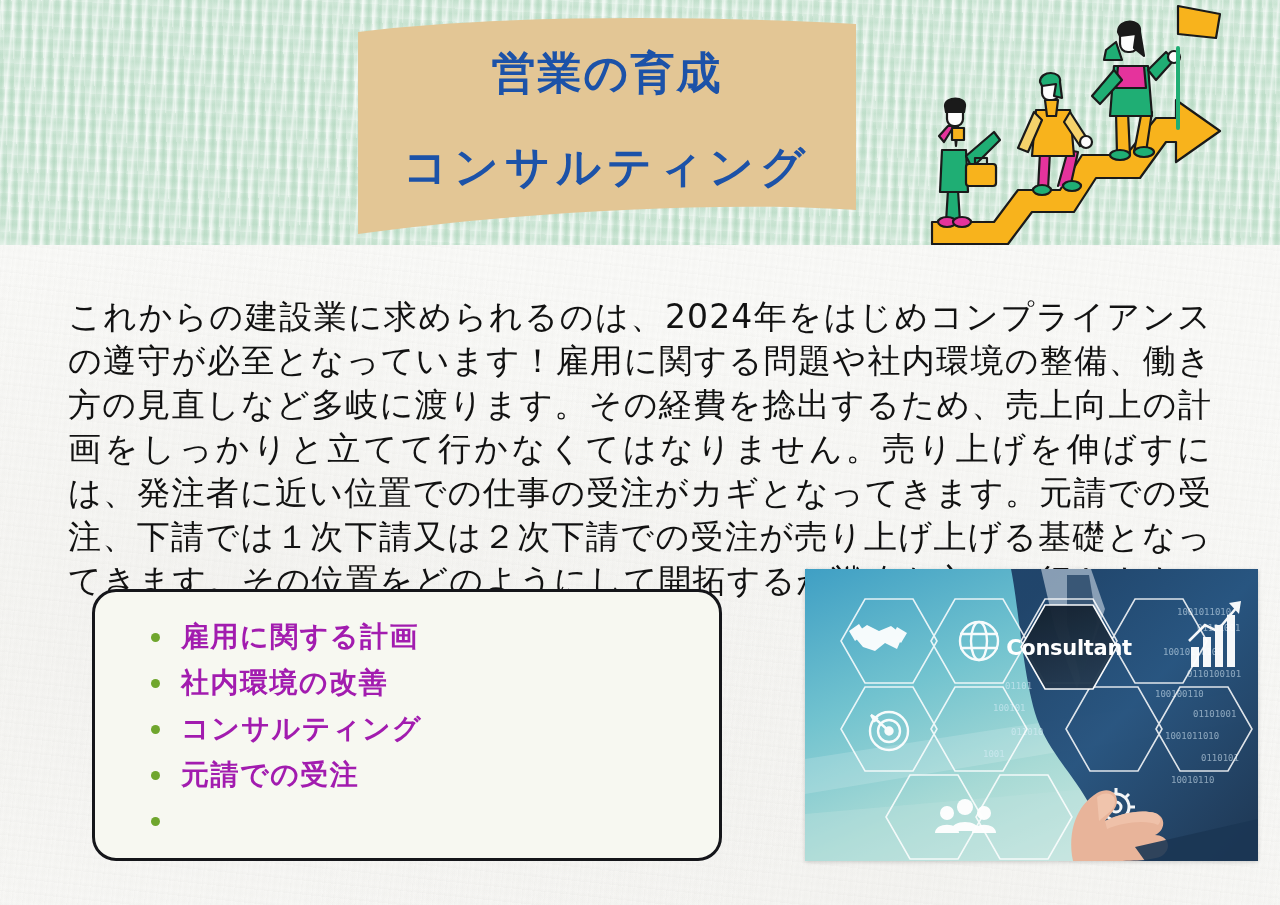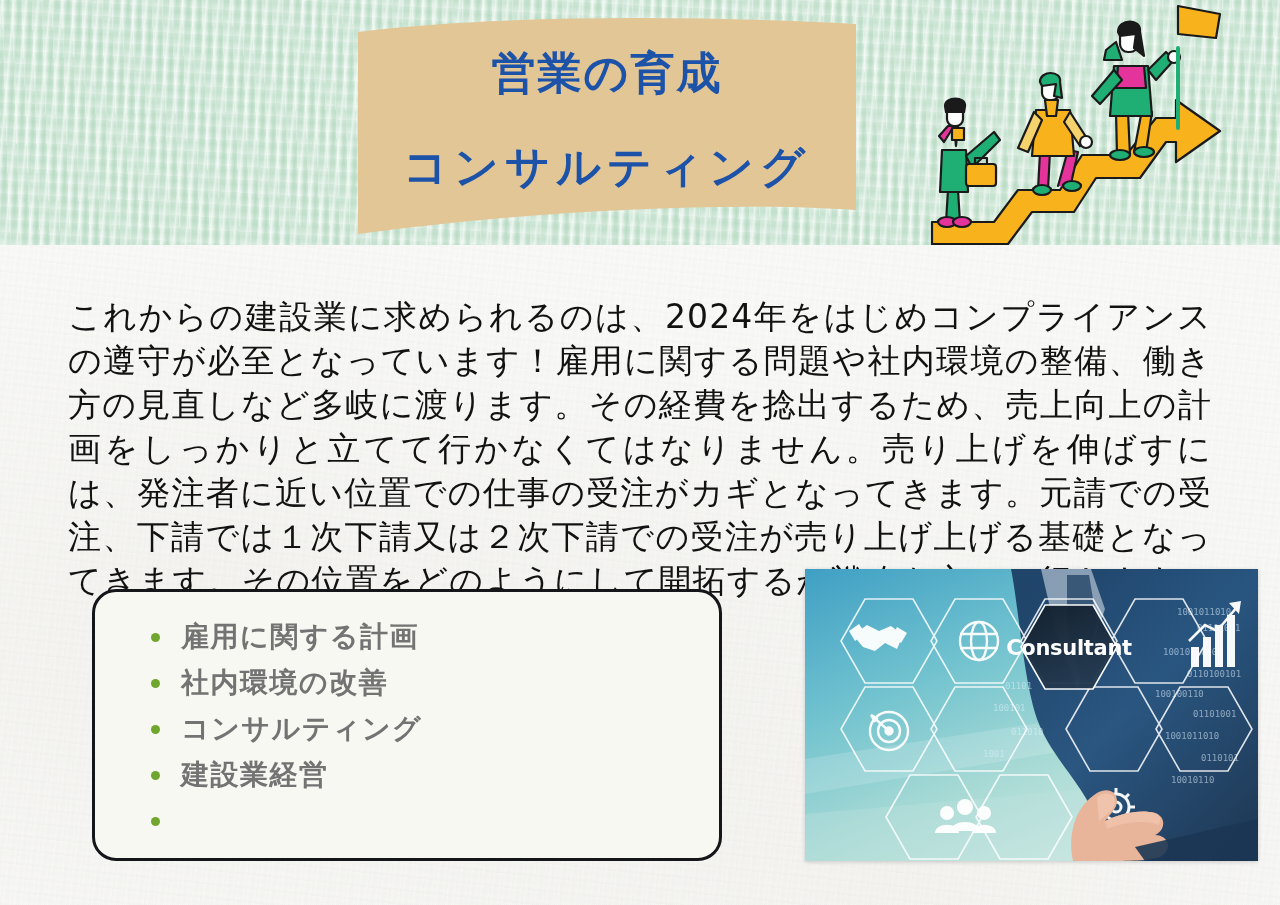--- a/index.html
+++ b/index.html
@@ -113,21 +113,21 @@
     border: 3px solid #15161a;
     border-radius: 24px;
   }
   #services-list {
     list-style: none;
     margin: 0;
     padding: 22px 0 0 52px;
   }
   #services-list li {
     position: relative;
-    color: #737373;
+    color: #a21caf;
     font-size: 28px;
     font-weight: 700;
     line-height: 46px;
     letter-spacing: 1.5px;
     padding-left: 34px;
     font-family: "DejaVu Sans", "Liberation Sans", sans-serif;
   }
   #services-list li .bullet-dot {
     position: absolute;
     left: 4px; top: 19px;
@@ -232,21 +232,21 @@
       <li>
         <span class="bullet-dot"></span>
         <span>社内環境の改善</span>
       </li>
       <li>
         <span class="bullet-dot"></span>
         <span>コンサルティング</span>
       </li>
       <li>
         <span class="bullet-dot"></span>
-        <span>建設業経営</span>
+        <span>元請での受注</span>
       </li>
       <li>
         <span class="bullet-dot"></span>
       </li>
     </ul>
   </div>
 
   <div id="consultant-photo">
     <svg viewBox="0 0 453 292" width="453" height="292">
       <defs>

